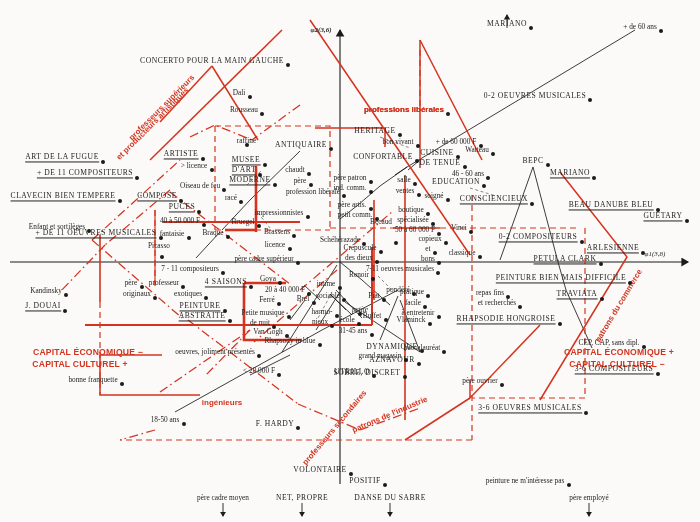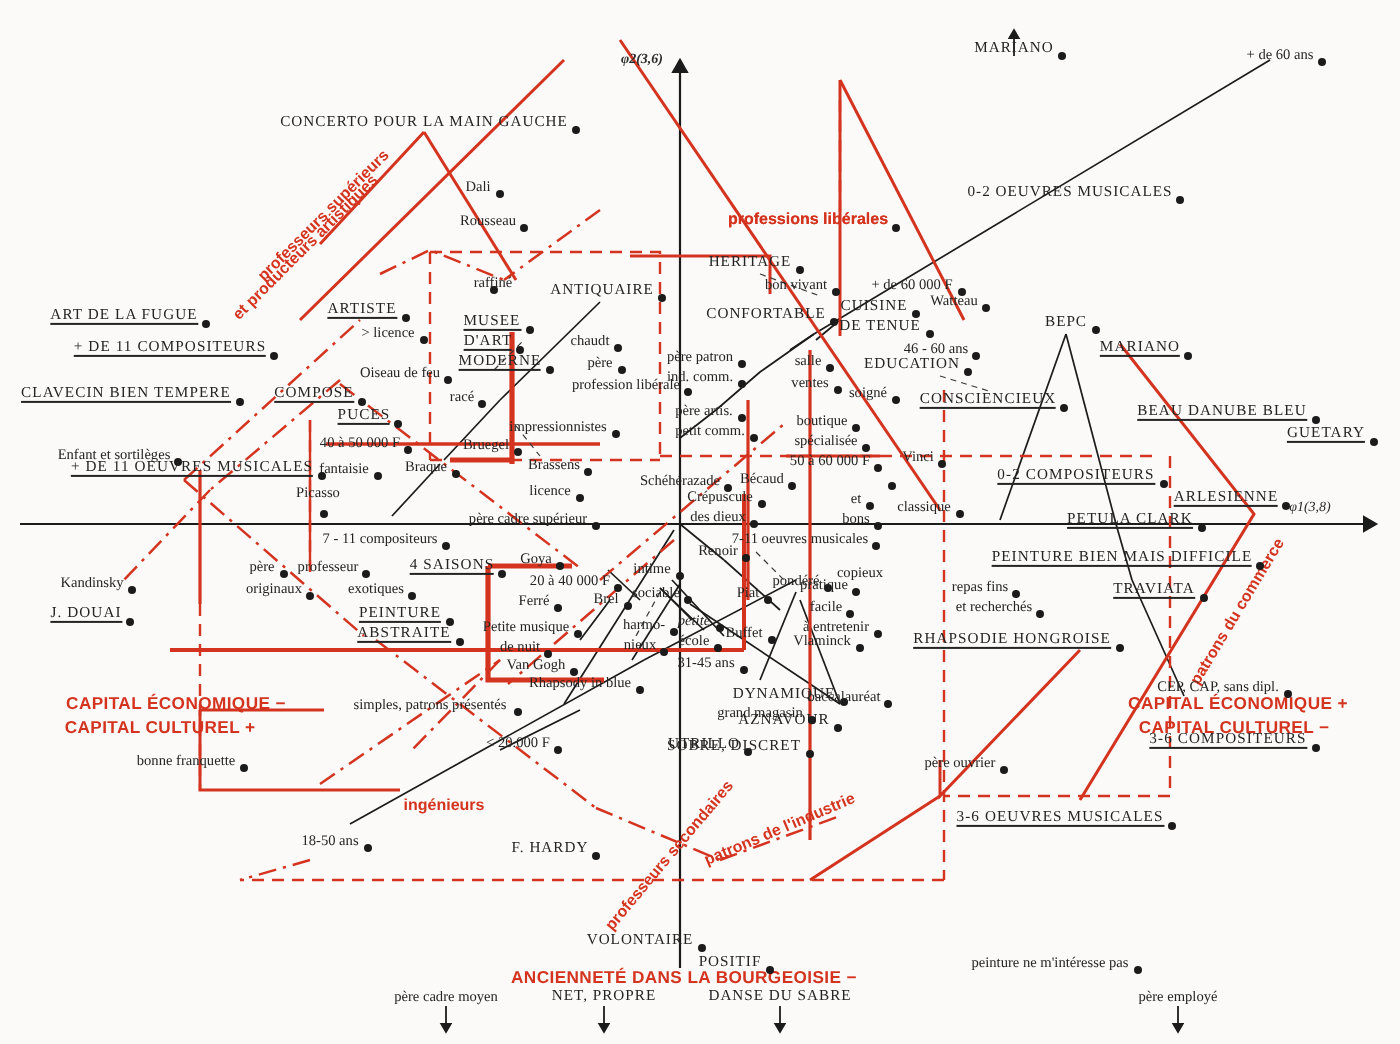--- a/index.html
+++ b/index.html
@@ -157,21 +157,20 @@
       <line x1="223" y1="503" x2="223" y2="516" marker-end="url(#arrSm)"></line>
       <line x1="302" y1="503" x2="302" y2="516" marker-end="url(#arrSm)"></line>
       <line x1="390" y1="503" x2="390" y2="516" marker-end="url(#arrSm)"></line>
       <line x1="589" y1="503" x2="589" y2="516" marker-end="url(#arrSm)"></line>
       <line x1="507" y1="28" x2="507" y2="15" marker-end="url(#arrSm)"></line>
     </g>
   </svg>
 
   <div class="lbl t-axis" style="left:321px;top:30px;font-weight:bold;">φ2(3,6)</div>
   <div class="lbl t-axis" style="left:655px;top:254px;">φ1(3,8)</div>
-  <div class="lbl t-red" style="left:342px;top:489px;">ANCIENNETÉ DANS LA BOURGEOISIE −</div>
 
   <div class="lbl t-red" style="left:88px;top:352px;">CAPITAL ÉCONOMIQUE −</div>
   <div class="lbl t-red" style="left:80px;top:364px;">CAPITAL CULTUREL +</div>
   <div class="lbl t-red" style="left:619px;top:352px;">CAPITAL ÉCONOMIQUE +</div>
   <div class="lbl t-red" style="left:617px;top:364px;">CAPITAL CULTUREL −</div>
 
   <div class="lbl t-redsm rot" style="left:162px;top:108px;transform:translate(-50%,-50%) rotate(-45deg);">professeurs supérieurs</div>
   <div class="lbl t-redsm rot" style="left:153px;top:124px;transform:translate(-50%,-50%) rotate(-45deg);">et producteurs artistiques</div>
   <div class="lbl t-redsm" style="left:404px;top:110px;">professions libérales</div>
   <div class="lbl t-redsm rot" style="left:619px;top:306px;transform:translate(-50%,-50%) rotate(-59deg);">patrons du commerce</div>
@@ -290,27 +289,27 @@
       <div class="lbl t-capsU" style="left: 663px; top: 217px;">GUETARY</div>
       <div class="pt" style="left: 686.5px; top: 221px;"></div>
       <div class="lbl t-plain" style="left: 172px; top: 234px;">fantaisie</div>
       <div class="pt" style="left: 188.5px; top: 238px;"></div>
       <div class="lbl t-plain" style="left: 213px; top: 233px;">Braque</div>
       <div class="pt" style="left: 227.5px; top: 237px;"></div>
       <div class="lbl t-plain" style="left: 277px; top: 232px;">Brassens</div>
       <div class="pt" style="left: 294px; top: 236px;"></div>
       <div class="lbl t-plain" style="left: 340px; top: 240px;">Schéhérazade</div>
       <div class="pt" style="left: 364px; top: 244px;"></div>
-      <div class="lbl t-plain" style="left: 381px; top: 239px;">Bécaud</div>
+      <div class="lbl t-plain" style="left: 381px; top: 222px;">Bécaud</div>
       <div class="pt" style="left: 396px; top: 243px;"></div>
       <div class="lbl t-plain" style="left: 360px; top: 248px;">Crépuscule</div>
       <div class="pt" style="left: 380.5px; top: 252px;"></div>
       <div class="lbl t-plain" style="left: 359px; top: 258px;">des dieux</div>
       <div class="pt" style="left: 377px; top: 262px;"></div>
-      <div class="lbl t-plain" style="left: 430px; top: 239px; margin-top: 47px;">copieux</div>
+      <div class="lbl t-plain" style="left: 430px; top: 239px;">copieux</div>
       <div class="pt" style="left: 445.5px; top: 243px;"></div>
       <div class="lbl t-plain" style="left: 428px; top: 249px;">et</div>
       <div class="pt" style="left: 434.5px; top: 253px;"></div>
       <div class="lbl t-plain" style="left: 428px; top: 259px;">bons</div>
       <div class="pt" style="left: 439px; top: 263px;"></div>
       <div class="lbl t-plain" style="left: 462px; top: 253px;">classique</div>
       <div class="pt" style="left: 479.5px; top: 257px;"></div>
       <div class="lbl t-capsU" style="left: 538px; top: 238px;">0-2 COMPOSITEURS</div>
       <div class="pt" style="left: 581.5px; top: 242px;"></div>
       <div class="lbl t-caps" style="left: 535px; top: 96px;">0-2 OEUVRES MUSICALES</div>
@@ -370,21 +369,21 @@
       <div class="lbl t-capsU" style="left: 202px; top: 317px;">ABSTRAITE</div>
       <div class="pt" style="left: 229.5px; top: 321px;"></div>
       <div class="lbl t-plain" style="left: 263px; top: 313px;">Petite  musique</div>
       <div class="pt" style="left: 288.5px; top: 317px;"></div>
       <div class="lbl t-plain" style="left: 260px; top: 323px;">de nuit</div>
       <div class="pt" style="left: 274px; top: 327px;"></div>
       <div class="lbl t-plain" style="left: 322px; top: 312px;">harmo-</div>
       <div class="pt" style="left: 336.5px; top: 316px;"></div>
       <div class="lbl t-plain" style="left: 320px; top: 322px;">nieux</div>
       <div class="pt" style="left: 332px; top: 326px;"></div>
-      <div class="lbl t-plain" style="left: 347px; top: 310px; font-style: italic;">petite</div>
+      <div class="lbl t-plain" style="left: 360px; top: 310px; font-style: italic;">petite</div>
       <div class="pt" style="left: 360px; top: 314px;"></div>
       <div class="lbl t-plain" style="left: 347px; top: 320px;">école</div>
       <div class="pt" style="left: 358.5px; top: 324px;"></div>
       <div class="lbl t-plain" style="left: 374px; top: 296px;">Piat</div>
       <div class="pt" style="left: 383.5px; top: 300px;"></div>
       <div class="lbl t-plain" style="left: 412px; top: 292px;">pratique</div>
       <div class="pt" style="left: 428px; top: 296px;"></div>
       <div class="lbl t-plain" style="left: 413px; top: 303px;">facile</div>
       <div class="pt" style="left: 425px; top: 307px;"></div>
       <div class="lbl t-plain" style="left: 418px; top: 313px;">à entretenir</div>
@@ -404,21 +403,21 @@
       <div class="lbl t-plain" style="left: 411px; top: 320px;">Vlaminck</div>
       <div class="pt" style="left: 429.5px; top: 324px;"></div>
       <div class="lbl t-capsU" style="left: 506px; top: 320px;">RHAPSODIE HONGROISE</div>
       <div class="pt" style="left: 559.5px; top: 324px;"></div>
       <div class="lbl t-caps" style="left: 392px; top: 347px;">DYNAMIQUE</div>
       <div class="pt" style="left: 421.5px; top: 351px;"></div>
       <div class="lbl t-caps" style="left: 392px; top: 360px;">AZNAVOUR</div>
       <div class="pt" style="left: 419px; top: 364px;"></div>
       <div class="lbl t-plain" style="left: 609px; top: 343px;">CEP, CAP, sans dipl.</div>
       <div class="pt" style="left: 643.5px; top: 347px;"></div>
-      <div class="lbl t-plain" style="left: 215px; top: 352px;">simples, patrons présentés</div>
+      <div class="lbl t-plain" style="left: 215px; top: 352px;">oeuvres, joliment présentés</div>
       <div class="pt" style="left: 258.5px; top: 356px;"></div>
       <div class="lbl t-plain" style="left: 380px; top: 356px;">grand magasin</div>
       <div class="pt" style="left: 405.5px; top: 360px;"></div>
       <div class="lbl t-plain" style="left: 422px; top: 348px;">baccalauréat</div>
       <div class="pt" style="left: 444px; top: 352px;"></div>
       <div class="lbl t-caps" style="left: 367px; top: 373px;">SOBRE, DISCRET</div>
       <div class="pt" style="left: 404.5px; top: 377px;"></div>
       <div class="lbl t-plain" style="left: 259px; top: 371px;">&lt; 20.000 F</div>
       <div class="pt" style="left: 279px; top: 375px;"></div>
       <div class="lbl t-plain" style="left: 93px; top: 380px;">bonne franquette</div>

